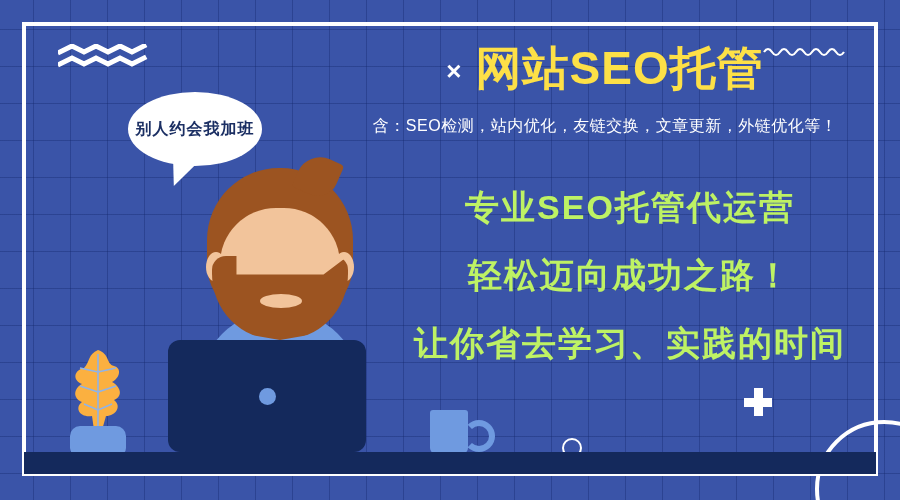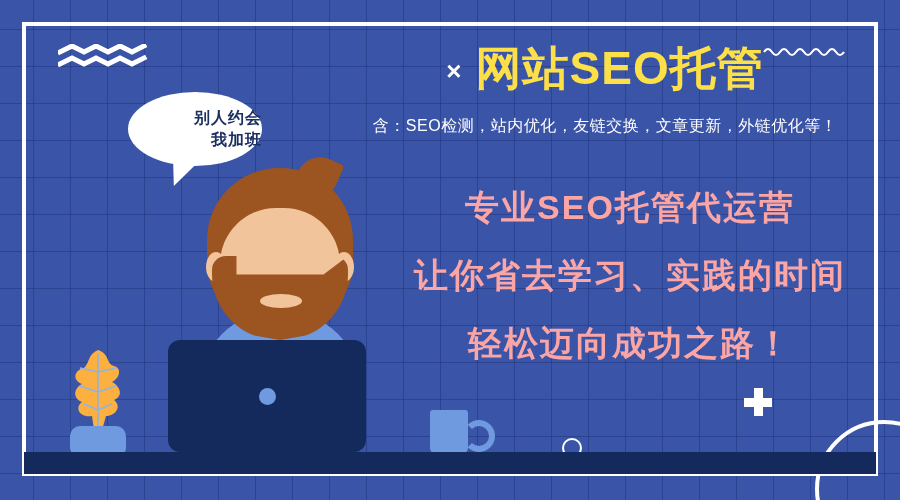--- a/index.html
+++ b/index.html
@@ -68,30 +68,30 @@
   #subtitle{
     margin-top:22px;color:#ffffff;font-size:16px;letter-spacing:.5px;
     white-space:nowrap;
   }
 
   
   #slogans{
     position:absolute;left:380px;top:190px;width:500px;text-align:center;
   }
   .slogan{
-    color:#fca5a5;font-size:34px;font-weight:bold;letter-spacing:2px;
+    color:#bef264;font-size:34px;font-weight:bold;letter-spacing:2px;
     line-height:1;margin-bottom:34px;white-space:nowrap;
   }
   .slogan:last-child{margin-bottom:0;}
 
   
   #bubble{
     position:absolute;left:128px;top:92px;width:134px;height:74px;
     background:#ffffff;border-radius:50%/50%;
-    display:flex;flex-direction:column;align-items:flex-end;justify-content:center;
+    display:flex;flex-direction:row;align-items:center;justify-content:center;
     z-index:6;
   }
   .bubble-line{
     color:#1b2f63;font-size:16px;font-weight:bold;line-height:1.35;
     letter-spacing:1px;
   }
   #bubble-tail{
     position:absolute;left:168px;top:152px;width:0;height:0;z-index:5;
     border-left:10px solid transparent;
     border-right:22px solid transparent;
@@ -198,22 +198,22 @@
   <div id="headline">
     <div id="title-row">
       <span id="title-x">×</span>
       <span id="title">网站SEO托管</span>
     </div>
     <div id="subtitle">含：SEO检测，站内优化，友链交换，文章更新，外链优化等！</div>
   </div>
 
   <div id="slogans">
     <div class="slogan">专业SEO托管代运营</div>
+    <div class="slogan">轻松迈向成功之路！</div>
     <div class="slogan">让你省去学习、实践的时间</div>
-    <div class="slogan">轻松迈向成功之路！</div>
   </div>
 
   <div id="bubble-tail"></div>
   <div id="bubble">
     <div class="bubble-line">别人约会</div>
     <div class="bubble-line">我加班</div>
   </div>
 
   <div id="person">
     <div id="body-shirt"></div>

